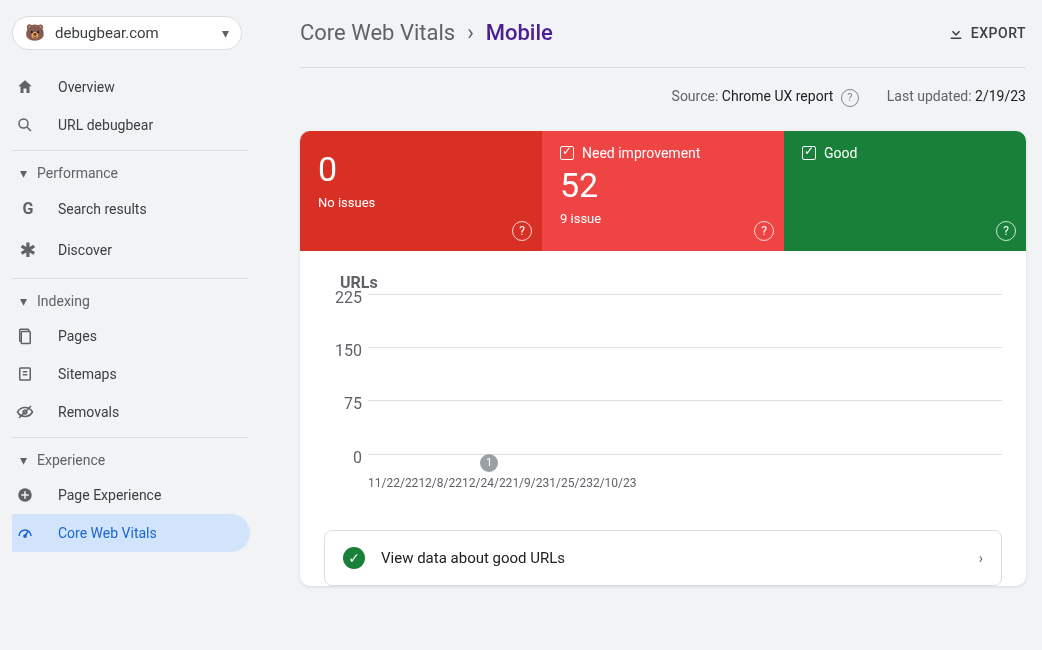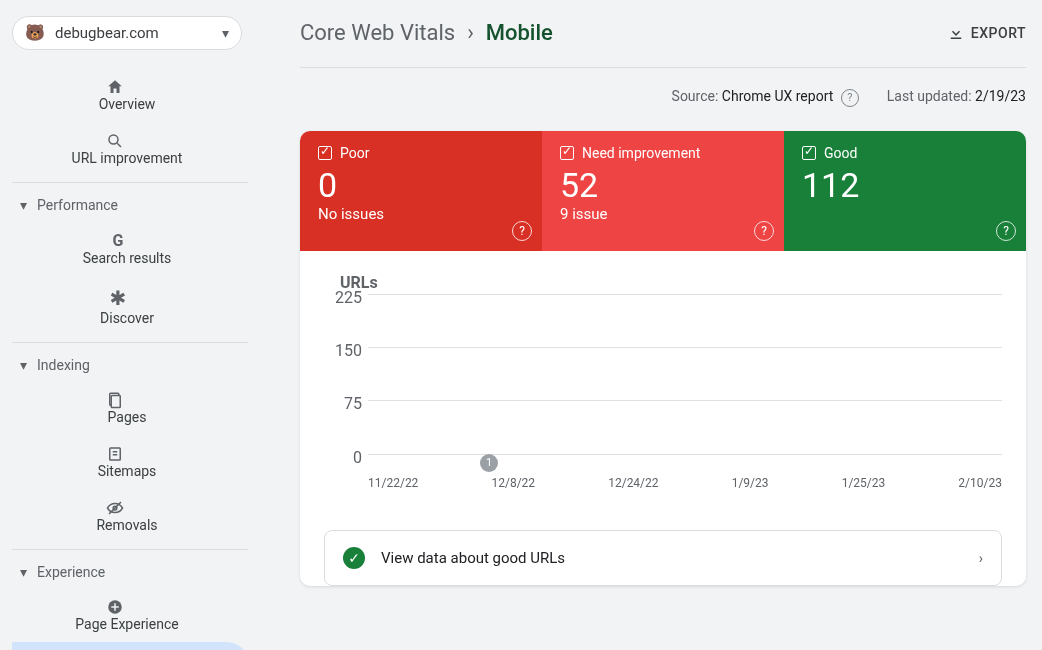--- a/index.html
+++ b/index.html
@@ -48,21 +48,20 @@
       cursor: default;
     }
     .nav-heading .chev { margin-right: 10px; color:#5f6368; }
     .nav-item {
       display: flex; align-items: center;
       padding: 10px 12px 10px 4px;
       margin-right: 10px;
       border-radius: 0 24px 24px 0;
       cursor: pointer;
       color: #3c4043;
-      flex-direction: column;
     }
     .nav-item .icon {
       width: 24px; text-align: center; margin-right: 18px;
       color: #5f6368; font-size:16px;
     }
     .nav-item.active {
       background: #d2e3fc;
       color: #1967d2;
     }
     .nav-item.active .icon { color: #1967d2; }
@@ -74,21 +73,21 @@
     .topbar {
       display: flex; align-items: center; justify-content: space-between;
       border-bottom: 1px solid #dadce0;
       padding-bottom: 22px;
     }
     .breadcrumb {
       display: flex; align-items: center; font-size: 22px; color: #3c4043;
     }
     .breadcrumb .crumb { color: #5f6368; }
     .breadcrumb .sep { margin: 0 12px; color: #5f6368; }
-    .breadcrumb .current { font-weight: 500; color: #14532d; }
+    .breadcrumb .current { font-weight: 500; color: #4c1d95; }
     .export-btn {
       display: flex; align-items: center; gap: 6px;
       color: #3c4043; font-weight: 500; letter-spacing: .5px;
       font-size: 14px; cursor: pointer;
     }
     .metarow {
       display: flex; justify-content: flex-end; gap: 28px;
       padding: 20px 0 24px 0;
       color: #5f6368; font-size: 14px;
     }
@@ -107,21 +106,21 @@
     .metric {
       flex: 1; padding: 14px 18px; color: #fff; position: relative;
     }
     .metric.poor { background: #d93025; }
     .metric.need { background: #ef4444; }
     .metric.good { background: #188038; }
     .metric-label { display:flex; align-items:center; gap:8px; font-size:14px; }
     .metric-label .cb { display:inline-block; width:14px; height:14px; border:1.5px solid #fff; border-radius:2px; position:relative; }
     .metric-label .cb::after { content:"✓"; position:absolute; top:-3px; left:1px; font-size:12px; color:#fff; }
     .metric-value { font-size: 34px; font-weight:400; margin-top: 4px; }
-    .metric-sub { font-size: 15px; }
+    .metric-sub { font-size: 13px; margin-top: 6px; }
     .metric .q {
       position:absolute; right:10px; bottom:10px;
       width:20px; height:20px; border:1.5px solid rgba(255,255,255,.8);
       border-radius:50%; display:flex; align-items:center; justify-content:center;
       font-size:12px; color:#fff;
     }
     
     .chart-wrap { padding: 22px 24px 8px 40px; position: relative; }
     .chart-ylabel { font-size:16px; color:#5f6368; margin-bottom:2px;font-weight:bold; }
     .chart-area {
@@ -148,21 +147,21 @@
     .seg-need { background:#f29900; }
     .seg-good { background:#188038; }
     .event-marker {
       position:absolute; bottom:-18px;
       width:18px; height:18px; background:#9aa0a6; color:#fff;
       border-radius:50%; font-size:11px; display:flex;
       align-items:center; justify-content:center;
     }
     .xaxis {
       margin-left:28px; margin-top:22px;
-      display:flex; justify-content:space-between;
+      display:flex; justify-content:flex-start;
       font-size:12px; color:#5f6368;
     }
     
     .link-row {
       margin:32px 24px 0 24px;
       border:1px solid #dadce0; border-radius:8px;
       padding:16px 18px; display:flex; align-items:center;
       cursor:pointer;
     }
     .link-row .checkdot {
@@ -192,21 +191,21 @@
     </span>
     <span>Overview</span>
   </div>
   <div class="nav-item">
     <span class="icon">
       <svg width="18" height="18" viewBox="0 0 24 24" fill="none" stroke="currentColor" stroke-width="2">
           <circle cx="10" cy="10" r="6"></circle>
           <path d="M15 15l5 5"></path>
         </svg>
     </span>
-    <span>URL improvement</span>
+    <span>URL debugbear</span>
   </div>
 
   <div class="divider"></div>
 
   <div class="nav-heading">
     <span class="chev">▾</span>
     <span>Performance</span>
   </div>
   <div class="nav-item">
     <span class="icon" style="font-weight:bold">G</span>
@@ -304,43 +303,38 @@
     </div>
     <div>
       <span>Last updated:</span>
       <b>2/19/23</b>
     </div>
   </div>
 
   <div class="card">
     <div class="metrics-row">
       <div class="metric poor">
-        <div class="metric-label">
-            <span class="cb"></span>
-          <span>Poor</span>
-          </div>
         <div class="metric-value">0</div>
         <div class="metric-sub">No issues</div>
         <div class="q">?</div>
       </div>
       <div class="metric need">
         <div class="metric-label">
             <span class="cb"></span>
           <span>Need improvement</span>
           </div>
         <div class="metric-value">52</div>
         <div class="metric-sub">9 issue</div>
         <div class="q">?</div>
       </div>
       <div class="metric good">
         <div class="metric-label">
             <span class="cb"></span>
           <span>Good</span>
           </div>
-        <div class="metric-value">112</div>
         <div class="metric-sub"></div>
         <div class="q">?</div>
       </div>
     </div>
 
     <div class="chart-wrap">
       <div class="chart-ylabel">URLs</div>
       <div class="chart-area" id="chart-area">
           <div class="gridline" style="top: calc(100%);"></div>
           <div class="ylab" style="top: calc(100%);">0</div>

